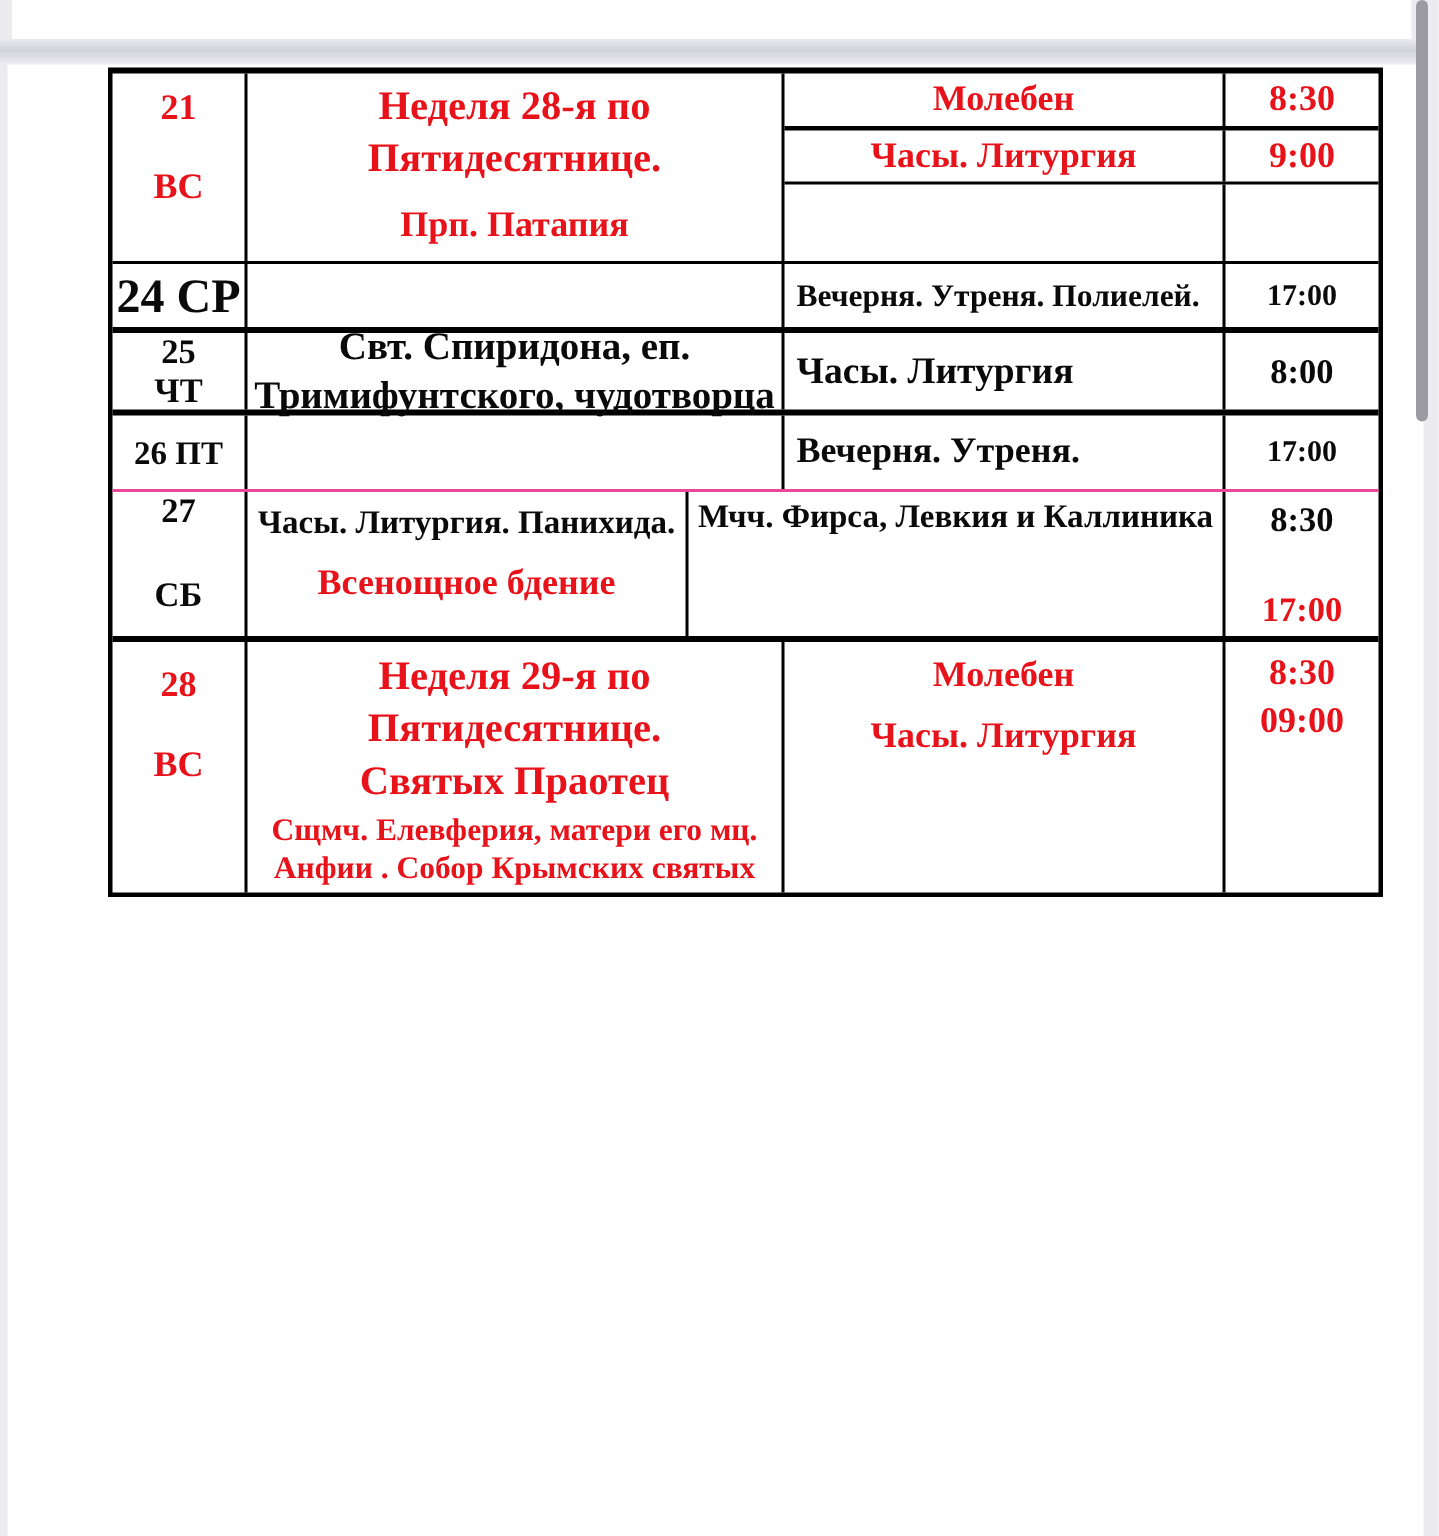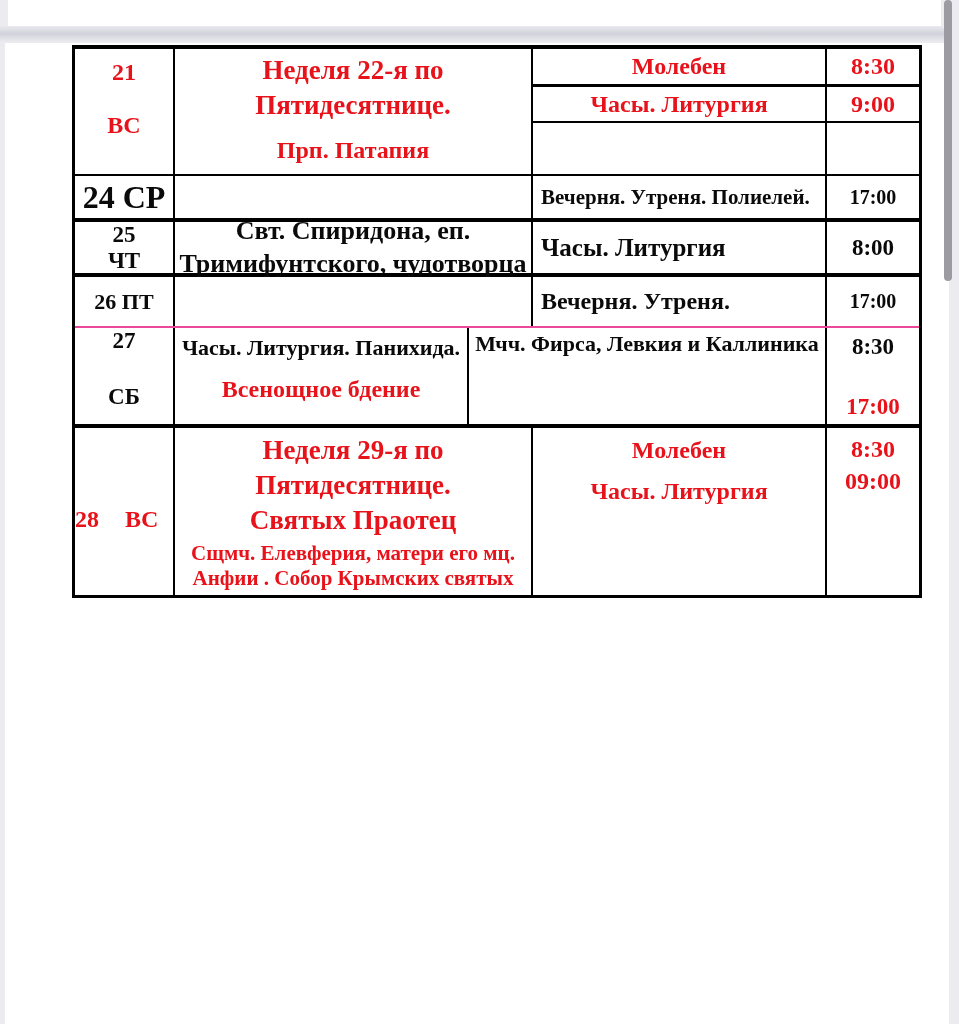--- a/index.html
+++ b/index.html
@@ -20,40 +20,40 @@
   .table{position:absolute;left:72px;top:45px;width:850px;height:553px;box-sizing:border-box;
     border:3px solid #000;border-top-width:4px;background:#fff;display:flex;flex-direction:column;}
   .row{display:flex;box-sizing:border-box;width:100%;}
   .r1{height:127px;border-bottom:2px solid #000;}
   .r2{height:46px;border-bottom:4px solid #000;}
   .r3{height:55px;border-bottom:4px solid #000;}
   .r4{height:51px;border-bottom:2px solid #ec4899;}
   .r5{height:100px;border-bottom:4px solid #000;}
   .r6{flex:1;}
   .cell{box-sizing:border-box;}
-  .c-date{width:100px;border-right:2px solid #000;}
+  .c-date{width:90px;border-right:2px solid #000;}
   .c-feast{width:358px;border-right:2px solid #000;}
   .c-svc{width:294px;border-right:2px solid #000;}
   .c-time{flex:1;}
   .stack{display:flex;flex-direction:column;flex:1;}
   .sub{display:flex;box-sizing:border-box;}
   .sub1{height:38px;border-bottom:3px solid #000;}
   .sub2{height:36px;border-bottom:2px solid #000;}
   .sub3{flex:1;}
   .red{color:#e8121a;}
   .center{display:flex;align-items:center;justify-content:center;text-align:center;}
   .left{display:flex;align-items:center;padding-left:8px;}
   .nowrap{white-space:nowrap;}
 
   .date1{display:flex;flex-direction:column;align-items:center;padding-top:10px;gap:26px;font-size:24px;}
   .date2{display:flex;align-items:center;justify-content:center;font-size:32px;text-align:right;}
   .date3{display:flex;flex-direction:column;align-items:center;justify-content:center;line-height:1.1;font-size:23px;}
   .date4{display:flex;align-items:center;justify-content:center;font-size:22px;}
   .date5{display:flex;flex-direction:column;align-items:center;padding-top:0;gap:30px;font-size:23px;}
-  .date6{display:flex;align-items:center;padding-top:16px;gap:26px;font-size:24px;}
+  .date6{display:flex;flex-direction:column;align-items:center;padding-top:16px;gap:26px;font-size:24px;}
 
   .feast1{display:flex;flex-direction:column;align-items:center;justify-content:space-between;
     padding:4px 6px 10px;text-align:center;}
   .feast1 .title{font-size:27px;line-height:1.3;}
   .feast1 .note{font-size:24px;}
   .feast3{font-size:26px;line-height:1.25;padding:0 4px;}
   .feast5{display:flex;justify-content:center;padding-top:3px;font-size:22px;text-align:center;}
   .feast6{display:flex;flex-direction:column;align-items:center;padding:5px 6px 0;text-align:center;}
   .feast6 .title{font-size:27px;line-height:1.3;}
   .feast6 .note{font-size:21px;line-height:1.18;margin-top:3px;}
@@ -85,21 +85,21 @@
   <div class="scrollbar"></div>
 
   <div class="table">
 
     <div class="row r1">
       <div class="cell c-date date1 red">
         <span>21</span>
         <span>ВС</span>
       </div>
       <div class="cell c-feast feast1 red">
-        <div class="title">Неделя 22-я по Пятидесятнице.</div>
+        <div class="title">Неделя 28-я по Пятидесятнице.</div>
         <div class="note">Прп. Патапия</div>
       </div>
       <div class="stack">
         <div class="sub sub1">
           <div class="cell c-svc center svc1 red nowrap">Молебен</div>
           <div class="cell c-time center time1 red">8:30</div>
         </div>
         <div class="sub sub2">
           <div class="cell c-svc center svc1 red nowrap">Часы. Литургия</div>
           <div class="cell c-time center time1 red">9:00</div>

